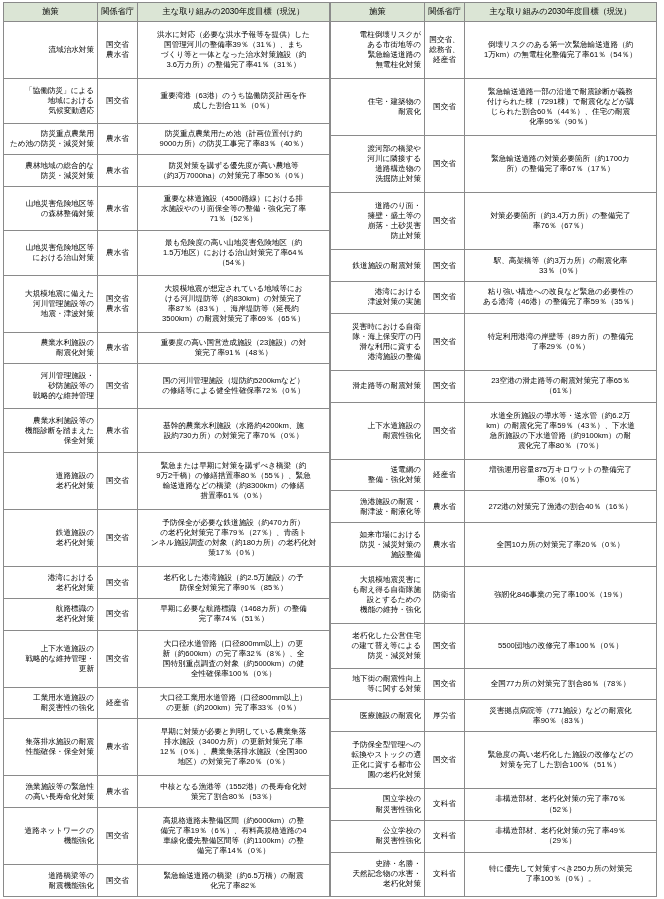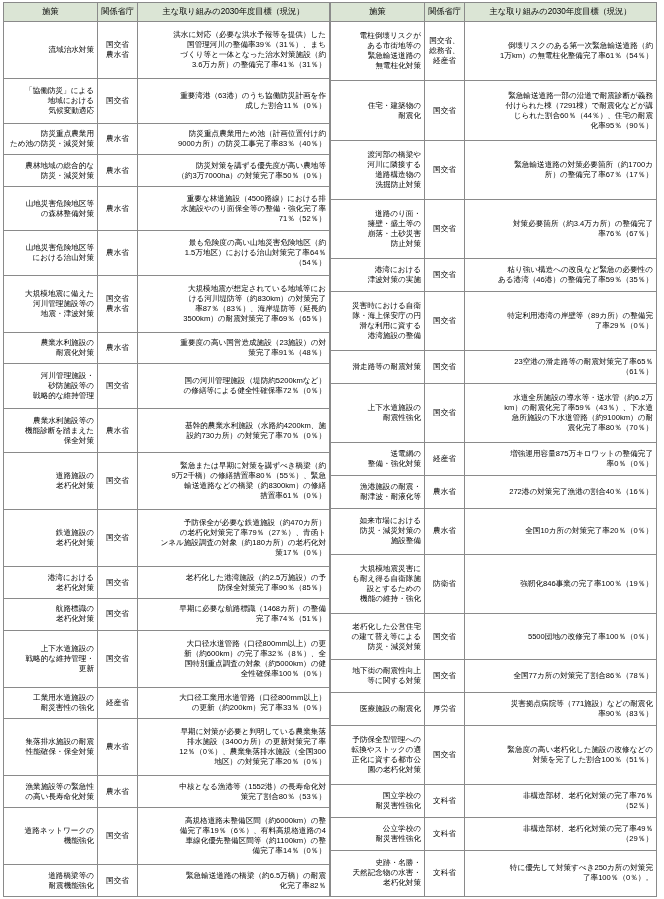--- a/index.html
+++ b/index.html
@@ -7,21 +7,21 @@
   .sheet{width:664px;height:899px;display:flex;padding:2px 3px;box-sizing:border-box;}
   table{border-collapse:collapse;table-layout:fixed;}
   .tbl{width:326px;}
   th,td{border:1px solid #8a8a8a;vertical-align:middle;padding:2px 3px;box-sizing:border-box;}
   thead th{background:#dbe5d5;font-size:8.2px;font-weight:normal;text-align:center;line-height:1.25;padding:4px 2px;}
   .c-measure{width:94px;}
   .c-ministry{width:40px;}
   .c-target{width:192px;}
   td.measure{font-size:7.6px;line-height:1.32;text-align:right;}
   td.ministry{font-size:7.6px;line-height:1.32;text-align:center;}
-  td.target{font-size:7.6px;line-height:1.32;text-align:right;}
+  td.target{font-size:7.6px;line-height:1.32;text-align:center;}
   .nw{white-space:pre-line;}
 </style>
 </head>
 <body>
 
 <div class="sheet">
 
   <table class="tbl">
     <colgroup>
         <col class="c-measure">
@@ -247,20 +247,26 @@
       <tr>
           <td class="measure nw">道路のり面・
 擁壁・盛土等の
 崩落・土砂災害
 防止対策</td>
           <td class="ministry nw">国交省</td>
           <td class="target nw">対策必要箇所（約3.4万カ所）の整備完了
 率76％（67％）</td>
         </tr>
       <tr>
+          <td class="measure nw">鉄道施設の耐震対策</td>
+          <td class="ministry nw">国交省</td>
+          <td class="target nw">駅、高架橋等（約3万カ所）の耐震化率
+33％（0％）</td>
+        </tr>
+      <tr>
           <td class="measure nw">港湾における
 津波対策の実施</td>
           <td class="ministry nw">国交省</td>
           <td class="target nw">粘り強い構造への改良など緊急の必要性の
 ある港湾（46港）の整備完了率59％（35％）</td>
         </tr>
       <tr>
           <td class="measure nw">災害時における自衛
 隊・海上保安庁の円
 滑な利用に資する

